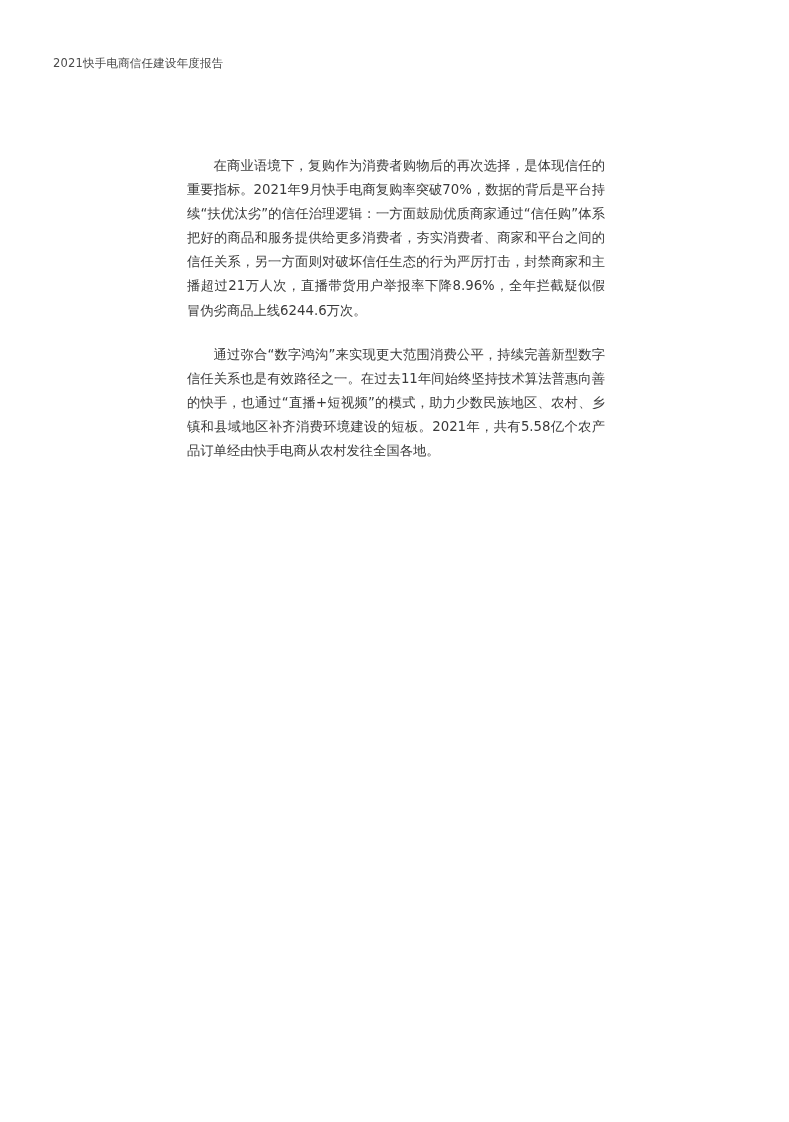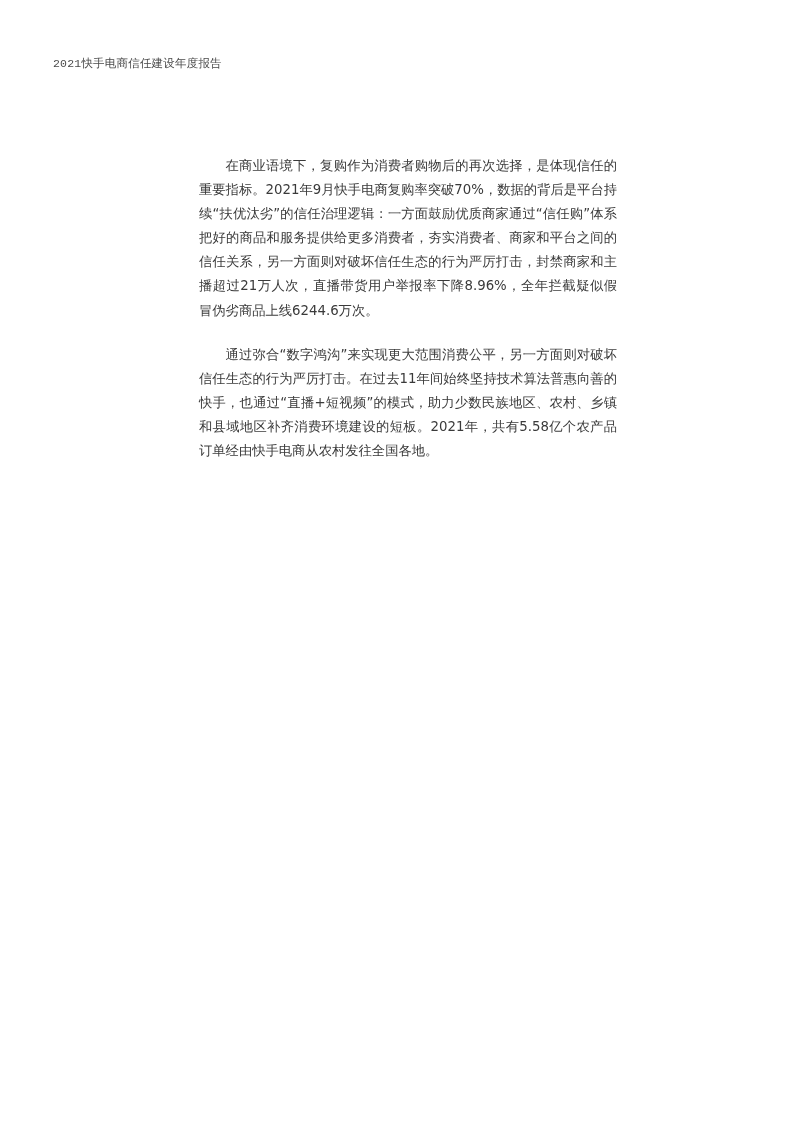--- a/index.html
+++ b/index.html
@@ -16,25 +16,24 @@
     color: #333333;
   }
   .running-header {
     position: absolute;
     left: 53px;
     top: 56px;
     font-size: 11.5px;
     color: #4a4a4a;
     letter-spacing: 0.2px;
     white-space: nowrap;
-    font-family: Liberation Mono, monospace;
   }
   .body-text {
     position: absolute;
-    left: 199px;
+    left: 187px;
     top: 154px;
     width: 418px;
   }
   .para {
     margin: 0;
     font-size: 13.3px;
     line-height: 24.1px;
     text-indent: 2em;
     text-align: justify;
     color: #3a3a3a;
@@ -43,14 +42,14 @@
     margin-top: 20px;
   }
 </style>
 </head>
 <body>
 
 <div class="running-header">2021快手电商信任建设年度报告</div>
 
 <div class="body-text">
   <p class="para">在商业语境下，复购作为消费者购物后的再次选择，是体现信任的重要指标。2021年9月快手电商复购率突破70%，数据的背后是平台持续“扶优汰劣”的信任治理逻辑：一方面鼓励优质商家通过“信任购”体系把好的商品和服务提供给更多消费者，夯实消费者、商家和平台之间的信任关系，另一方面则对破坏信任生态的行为严厉打击，封禁商家和主播超过21万人次，直播带货用户举报率下降8.96%，全年拦截疑似假冒伪劣商品上线6244.6万次。</p>
-  <p class="para">通过弥合“数字鸿沟”来实现更大范围消费公平，另一方面则对破坏信任生态的行为严厉打击。在过去11年间始终坚持技术算法普惠向善的快手，也通过“直播+短视频”的模式，助力少数民族地区、农村、乡镇和县域地区补齐消费环境建设的短板。2021年，共有5.58亿个农产品订单经由快手电商从农村发往全国各地。</p>
+  <p class="para">通过弥合“数字鸿沟”来实现更大范围消费公平，持续完善新型数字信任关系也是有效路径之一。在过去11年间始终坚持技术算法普惠向善的快手，也通过“直播+短视频”的模式，助力少数民族地区、农村、乡镇和县域地区补齐消费环境建设的短板。2021年，共有5.58亿个农产品订单经由快手电商从农村发往全国各地。</p>
 </div>
 
 </body></html>

